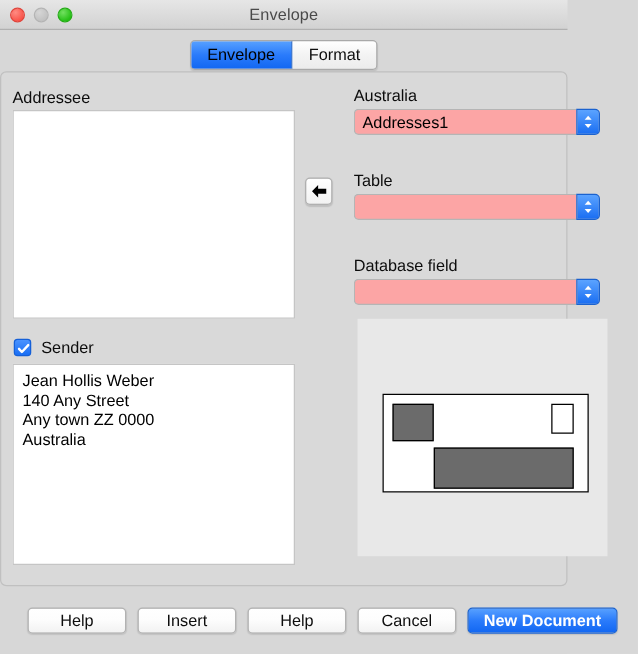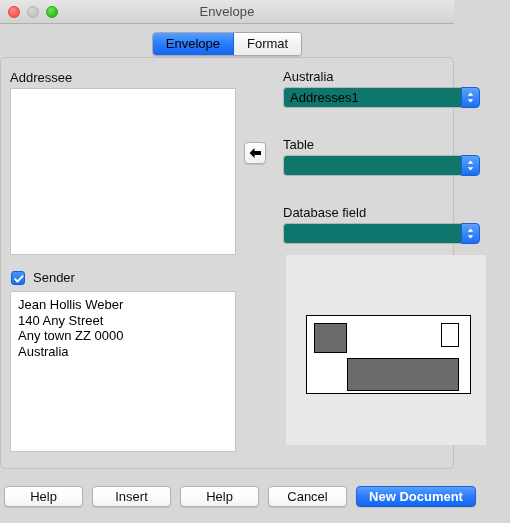--- a/index.html
+++ b/index.html
@@ -178,21 +178,21 @@
   .combo {
     position: absolute;
     left: 282px;
     width: 197px;
     height: 21px;
     display: flex;
     box-sizing: border-box;
   }
   .combo .field {
     flex: 1 1 auto;
-    background: #0f766e;
+    background: #fca5a5;
     border: 1px solid #b5b5b5;
     border-right: none;
     border-radius: 4px 0 0 4px;
     font-size: 13px;
     color: #000;
     line-height: 19px;
     padding-left: 6px;
     box-sizing: border-box;
     overflow: hidden;
     white-space: nowrap;
@@ -244,21 +244,21 @@
     box-sizing: border-box;
   }
 
   
   .footer {
     flex: 0 0 auto;
     height: 54px;
     display: flex;
     align-items: center;
     justify-content: flex-start;
-    padding-left: 4px;
+    padding-left: 22px;
     gap: 9px;
     box-sizing: border-box;
   }
   .btn {
     height: 21px;
     min-width: 79px;
     padding: 0 10px;
     font-size: 13px;
     color: #0d0d0d;
     background: linear-gradient(to bottom, #ffffff 0%, #fdfdfd 45%, #f2f2f2 100%);

